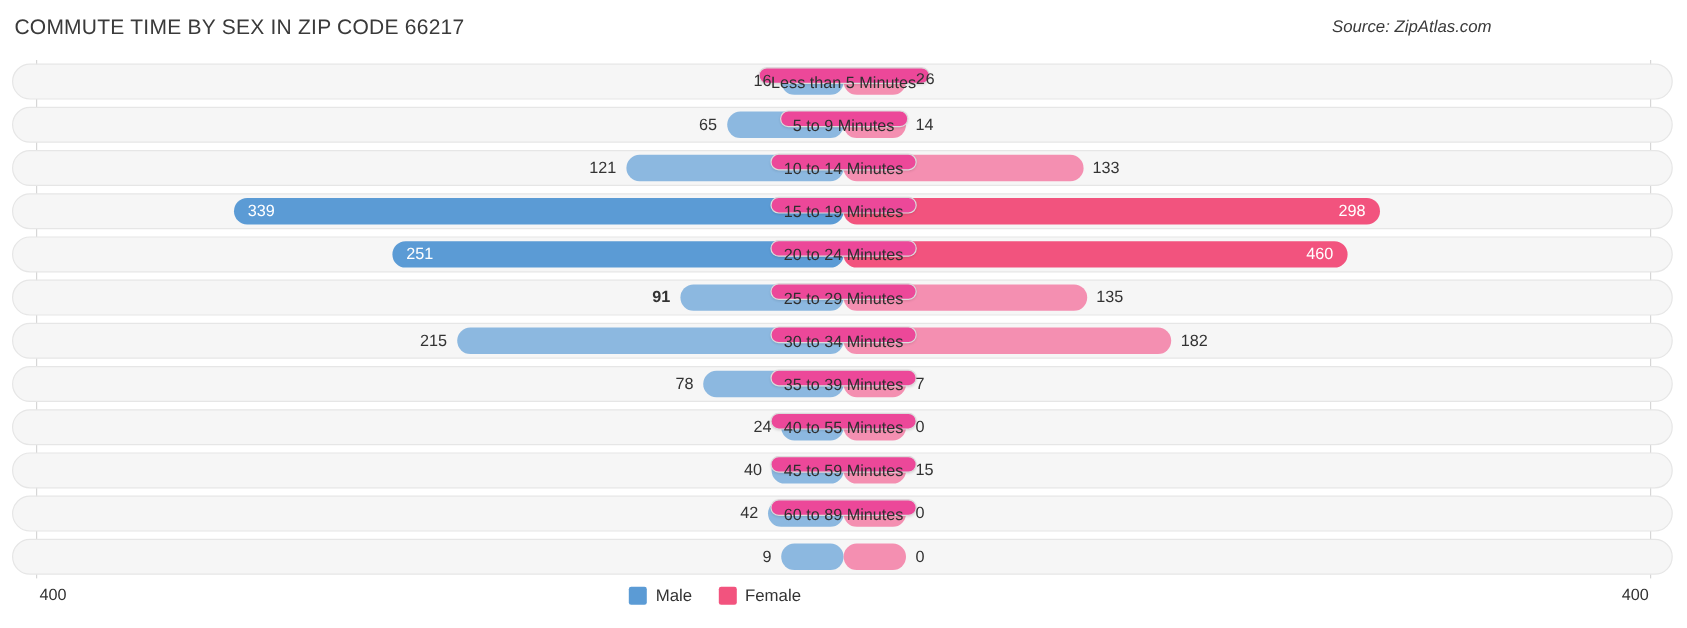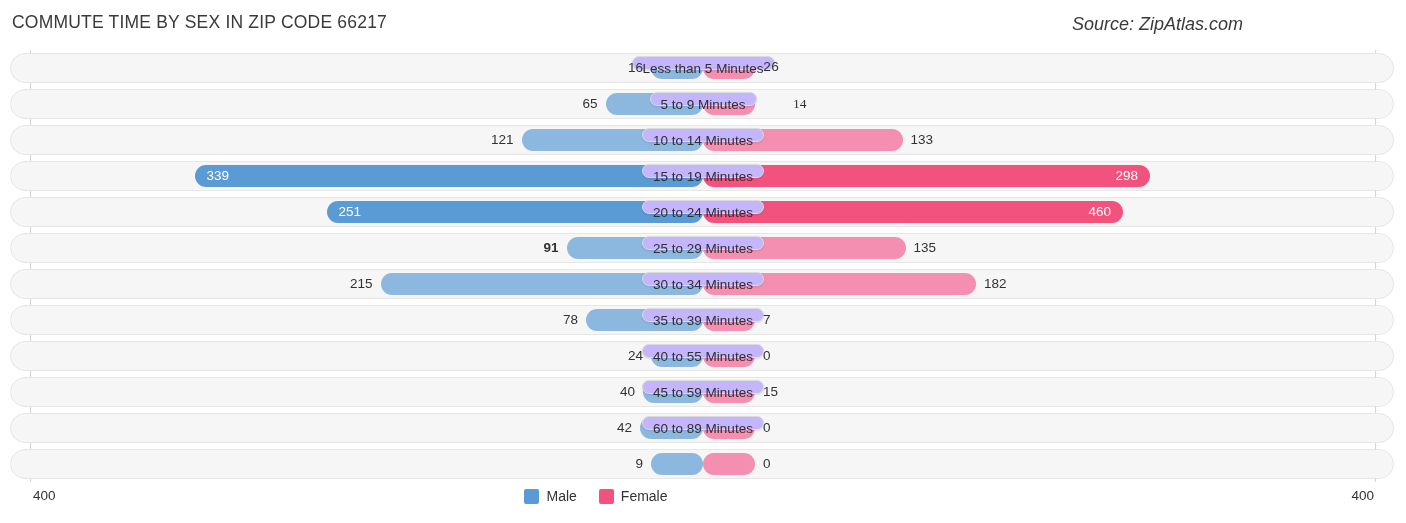--- a/index.html
+++ b/index.html
@@ -13,21 +13,21 @@
   .header{
     position:absolute;top:0;left:0;width:1253px;height:44px;
   }
   .title{
     position:absolute;left:12px;top:12px;
     font-size:17.5px;color:#3a3a3a;letter-spacing:.2px;
     white-space:nowrap;
   }
   .source{
     position:absolute;right:10px;top:14px;
-    font-size:18px;color:#3a3a3a;font-style:italic;
+    font-size:14px;color:#3a3a3a;font-style:italic;
     white-space:nowrap;
   }
   .plot{
     position:absolute;left:0;top:50px;width:1406px;height:432px;
   }
   .axis-line{
     position:absolute;top:0;width:1px;height:432px;background:#d6d6d6;
   }
   .axis-left{left:30px;}
   .axis-right{left:1375px;}
@@ -58,21 +58,21 @@
   .val{
     position:absolute;top:0;height:30px;line-height:30px;
     font-size:13.5px;color:#333;white-space:nowrap;
   }
   .val-in{ color:#ffffff; }
   .val-left{ text-align:right; }
   .val-right{ text-align:left; }
 
   .pill{
     position:absolute;top:3px;height:14px;line-height:24px;
-    background:#c4b5fd;
+    background:#ec4899;
     border:1px solid #dcdcdc;
     border-radius:12px;
     font-size:13.5px;color:#2f2f2f;
     text-align:center;white-space:nowrap;
     box-shadow:0 1px 2px rgba(0,0,0,.10);
     box-sizing:border-box;
     z-index:3;
   }
 
   .footer{
@@ -109,21 +109,21 @@
       <div class="bar bar-female" style="left: 693px; width: 52px;"></div>
       <div class="val val-left" style="left: 575px; width: 58px; z-index: 4;">16</div>
       <div class="val val-right" style="left: 753px; width: 58px; z-index: 4; font-family: Liberation Mono, monospace;">26</div>
     </div>
     <div class="row" style="top: 39px;">
       <div class="track"></div>
       <div class="pill" style="width: 107px; left: 639.5px;">5 to 9 Minutes</div>
       <div class="bar bar-male" style="left: 595.5px; width: 97.5px;"></div>
       <div class="bar bar-female" style="left: 693px; width: 52px;"></div>
       <div class="val val-left" style="left: 529.5px; width: 58px; z-index: 4;">65</div>
-      <div class="val val-right" style="left: 783px; width: 58px; z-index: 4; font-family: Liberation Serif, serif;">14</div>
+      <div class="val val-right" style="left: 753px; width: 58px; z-index: 4;">14</div>
     </div>
     <div class="row" style="top: 75px;">
       <div class="track"></div>
       <div class="pill" style="width: 122px; left: 632px;">10 to 14 Minutes</div>
       <div class="bar bar-male" style="left: 511.5px; width: 181.5px;"></div>
       <div class="bar bar-female" style="left: 693px; width: 199.5px;"></div>
       <div class="val val-left" style="left: 445.5px; width: 58px; z-index: 4;">121</div>
       <div class="val val-right" style="left: 900.5px; width: 58px; z-index: 4;">133</div>
     </div>
     <div class="row" style="top: 111px;">

